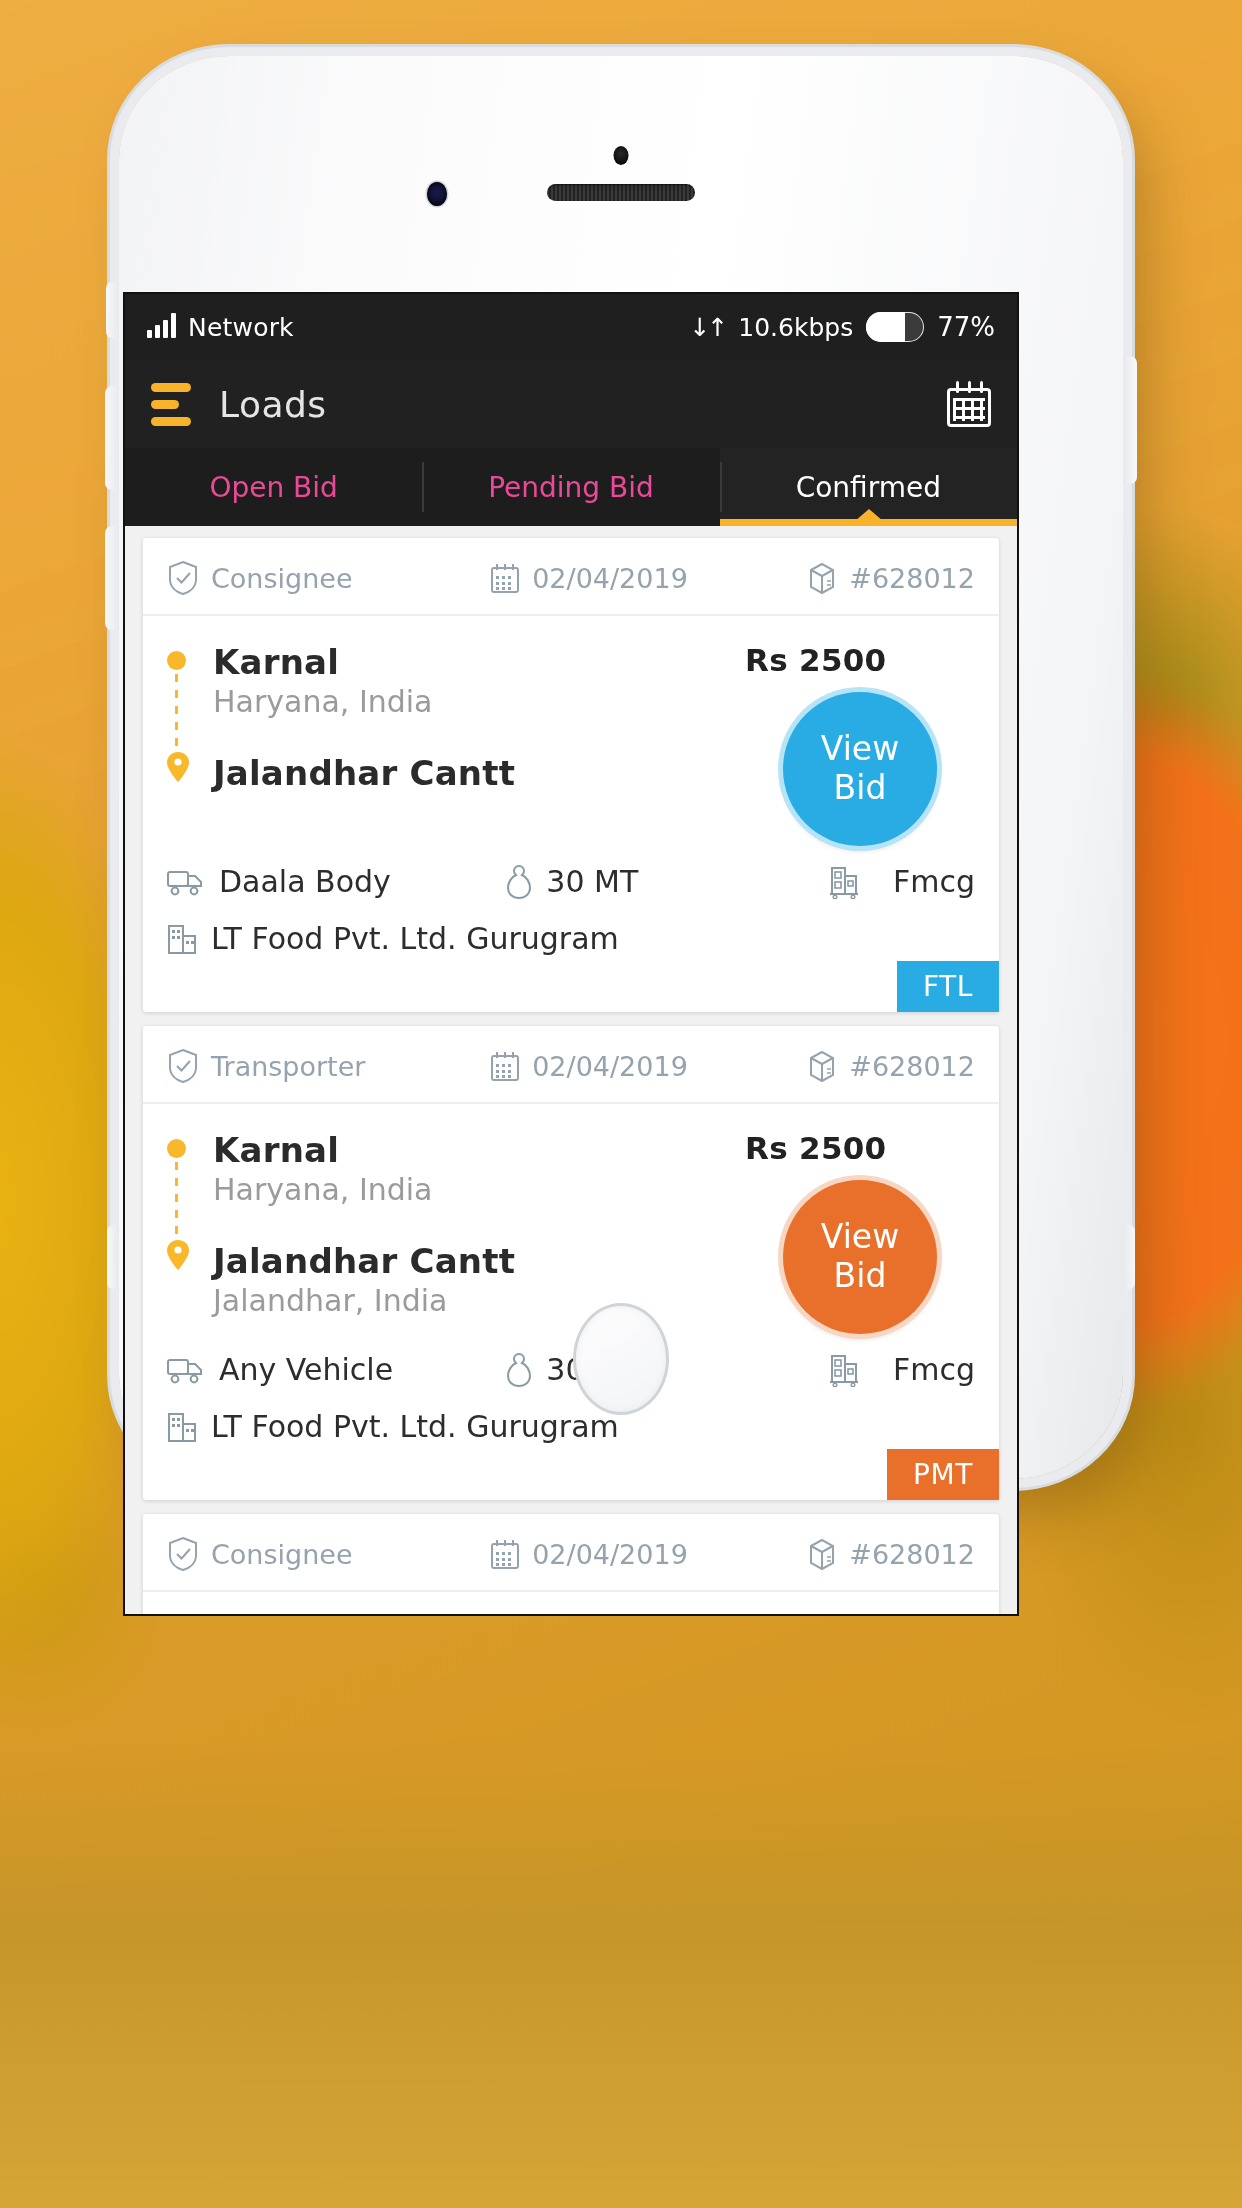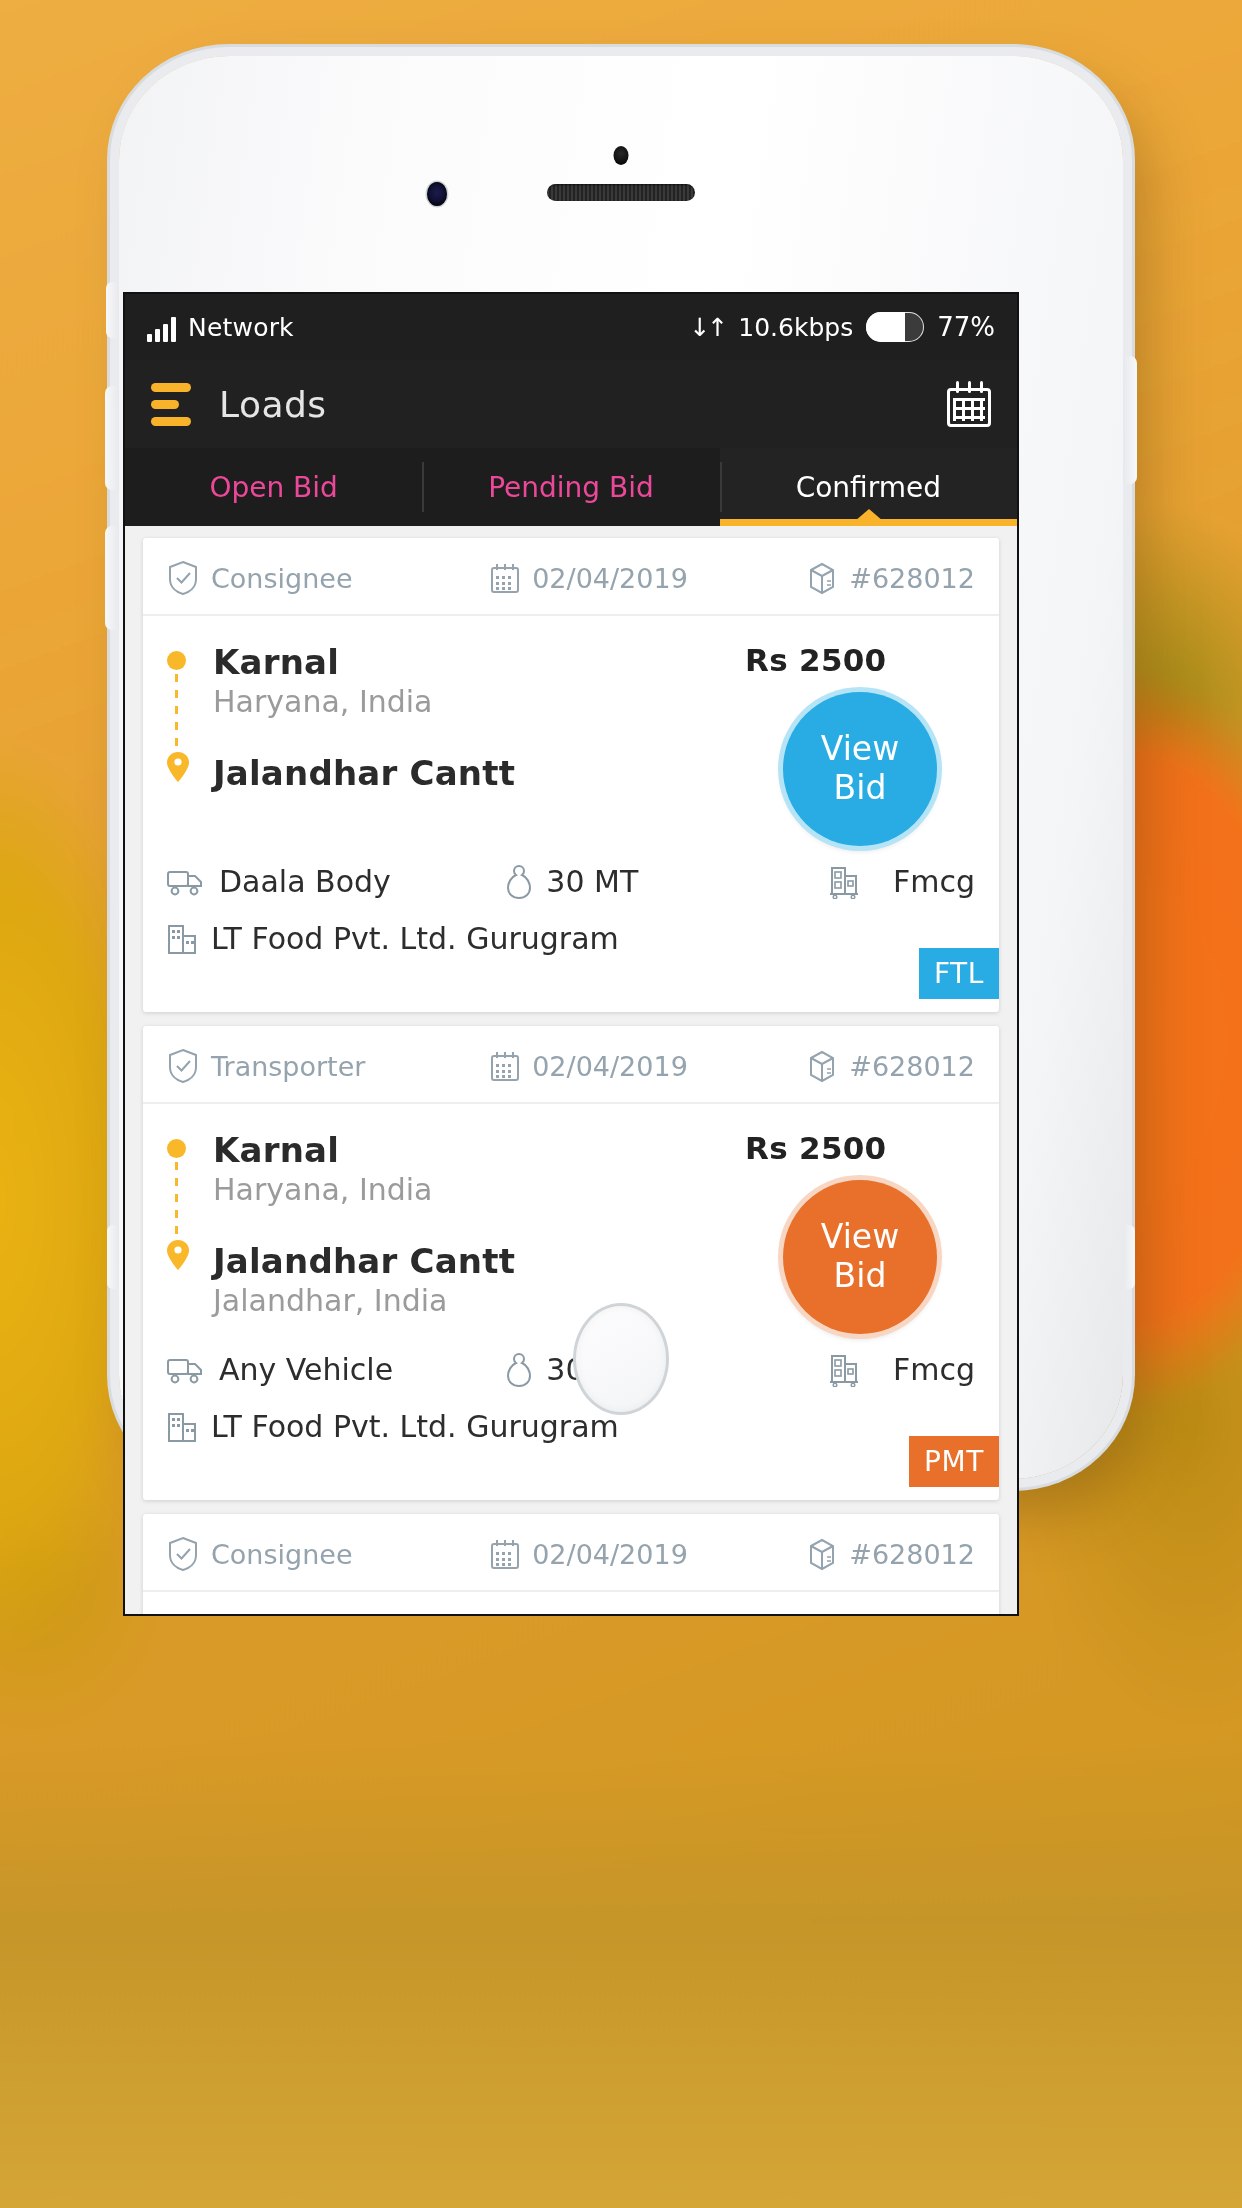--- a/index.html
+++ b/index.html
@@ -87,21 +87,21 @@
     overflow:hidden;
     box-shadow:0 0 0 2px #111;
   }
 
   
   #statusbar {
     height:66px; background:#1f1f1f; color:#fff;
     display:flex; align-items:center; padding:0 22px;
     font-size:25px;
   }
-  #statusbar .left  { display:flex; align-items:flex-end; gap:12px; }
+  #statusbar .left  { display:flex; align-items:flex-start; gap:12px; }
   #statusbar .right { display:flex; align-items:center; gap:13px; margin-left:auto; }
   .sig { display:flex; align-items:flex-end; gap:3px; height:25px; }
   .sig i { display:block; width:5px; background:#fff; border-radius:1px; }
   .sig i:nth-child(1){ height:8px; }
   .sig i:nth-child(2){ height:13px; }
   .sig i:nth-child(3){ height:18px; }
   .sig i:nth-child(4){ height:25px; }
   .net-label { font-size:25px; letter-spacing:.2px; }
   .datarrow { font-size:25px; letter-spacing:-3px; }
   .battery {
@@ -216,22 +216,22 @@
   .attrs .a1 { width:42%; }
   .attrs .a2 { width:32%; }
   .attrs .a3 { width:26%; justify-content:flex-end;gap:33px; }
 
   .shipper {
     display:flex; align-items:center; gap:14px;
     padding:22px 24px 0; color:#2d2d2d; font-size:30px;
   }
 
   .badge {
-    position:absolute; right:0; bottom:13px;
-    padding:9px 15px; color:#fff; font-size:28px; letter-spacing:.6px;
+    position:absolute; right:0; bottom:0;
+    padding:9px 26px; color:#fff; font-size:28px; letter-spacing:.6px;
   }
   .badge-ftl { background:#28ace3; }
   .badge-pmt { background:#e8702a; }
   .card-foot { height:56px; }
 </style>
 </head>
 <body>
 
 <div id="bg">
   <div id="bg-grain"></div>

